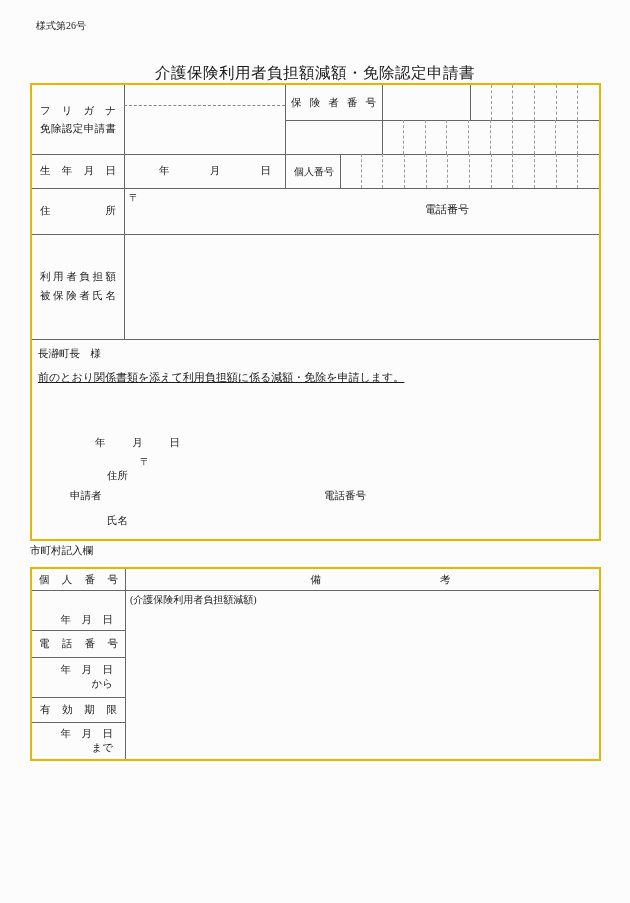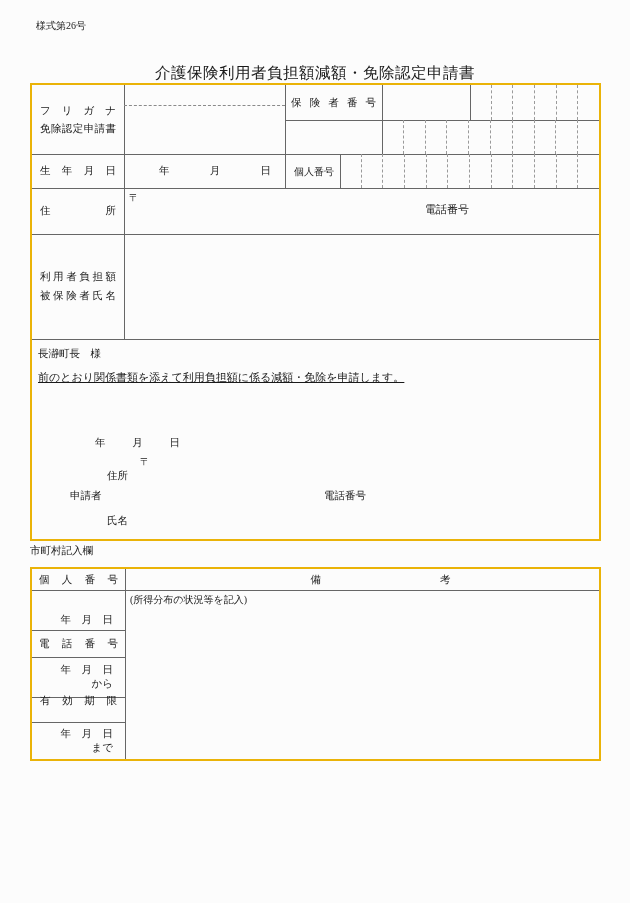--- a/index.html
+++ b/index.html
@@ -163,26 +163,26 @@
 
     <div class="cell" style="left:0;top:61px;width:93px;height:27px;padding:0 7px;">
       <span class="jus">電話番号</span>
     </div>
 
     <div class="colcell rightcol" style="left:0;top:88px;width:93px;height:40px;">
       <span>年　月　日</span>
       <span>から</span>
     </div>
 
-    <div class="cell" style="left:0;top:120px;width:93px;height:25px;padding:0 8px;font-family:Liberation Mono, monospace;">
+    <div class="cell" style="left:0;top:128px;width:93px;height:25px;padding:0 8px;">
       <span class="jus">有効期限</span>
     </div>
 
     <div class="colcell rightcol" style="left:0;top:153px;width:93px;height:37px;">
       <span>年　月　日</span>
       <span>まで</span>
     </div>
 
     <div class="abs" style="left:93px;top:21px;width:474px;height:169px;"></div>
-    <div class="abs small" style="left:98px;top:24px;">(所得分布の状況等を記入)</div>
+    <div class="abs small" style="left:98px;top:24px;">(介護保険利用者負担額減額)</div>
   </div>
 
 </div>
 
 </body></html>

